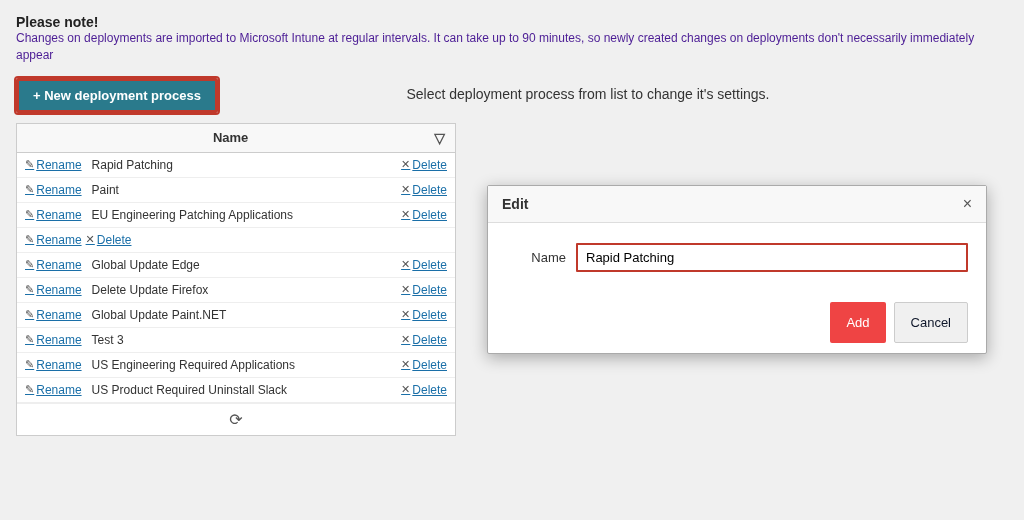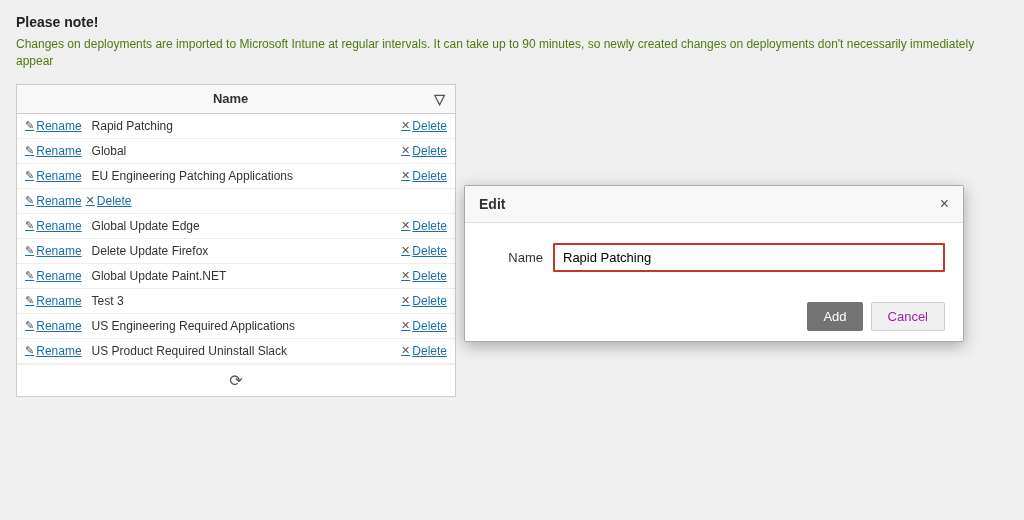--- a/index.html
+++ b/index.html
@@ -17,27 +17,26 @@
       background: #f0f0f0;
       width: 100%;
       height: 100%;
       padding: 14px 16px;
       position: relative;
     }
 
     .please-note {
       font-weight: bold;
       font-size: 14px;
-      margin-bottom: 6px;
       color: #222;
     }
 
     .note-text {
       font-size: 12px;
-      color: #4d7c0f;
+      color: #4c1d95;
       margin-bottom: 14px;
       line-height: 1.4;
     }
 
     .top-bar {
       display: flex;
       align-items: flex-start;
       margin-bottom: 10px;
     }
 
@@ -175,21 +174,21 @@
     }
 
     .modal {
       background: #fff;
       border: 1px solid #aaa;
       box-shadow: 0 4px 16px rgba(0,0,0,0.3);
       width: 500px;
       border-radius: 2px;
       position: absolute;
       top: 185px;
-      left: 464px;
+      left: 487px;
     }
 
     .modal-header {
       display: flex;
       align-items: center;
       justify-content: space-between;
       padding: 10px 14px;
       border-bottom: 1px solid #ddd;
       background: #f8f8f8;
     }
@@ -236,51 +235,55 @@
     }
 
     .modal-footer {
       display: flex;
       justify-content: flex-end;
       gap: 8px;
       padding: 10px 18px;
     }
 
     .btn-add {
-      background: #737373;
+      background: #ef4444;
       color: white;
       border: none;
       padding: 6px 16px;
       font-size: 13px;
       cursor: pointer;
       border-radius: 2px;
     }
 
     .btn-cancel {
       background: #f0f0f0;
-      color: #a21caf;
+      color: #0f172a;
       border: 1px solid #ccc;
-      padding: 6px 16px;
+      padding: 12px 16px;
       font-size: 13px;
       cursor: pointer;
       border-radius: 2px;
     }
 
     .right-panel {
       flex: 1;
     }
   </style>
 </head>
 <body>
 
 <div class="main-content">
 
   <div class="please-note">Please note!</div>
   <div class="note-text">Changes on deployments are imported to Microsoft Intune at regular intervals. It can take up to 90 minutes, so newly created changes on deployments don't necessarily immediately appear</div>
 
+  <div class="top-bar">
+    <button class="new-deployment-btn">+ New deployment process</button>
+    <div class="select-hint">Select deployment process from list to change it's settings.</div>
+  </div>
 
   <div class="list-area">
     <div class="list-panel">
       <div class="list-header">
         <div class="list-header-name">Name</div>
         <span class="filter-icon">▽</span>
       </div>
       <div class="list-scrollable">
 
       <div class="list-row">
@@ -292,21 +295,21 @@
       <span class="delete-link">
         <span class="x-icon">✕</span>
         Delete
       </span>
     </div>
           <div class="list-row">
       <span class="rename-link">
         <span class="pencil-icon">✎</span>
         Rename
       </span>
-      <span class="item-name">Global</span>
+      <span class="item-name">Paint</span>
       <span class="delete-link">
         <span class="x-icon">✕</span>
         Delete
       </span>
     </div>
           <div class="list-row">
       <span class="rename-link">
         <span class="pencil-icon">✎</span>
         Rename
       </span>

